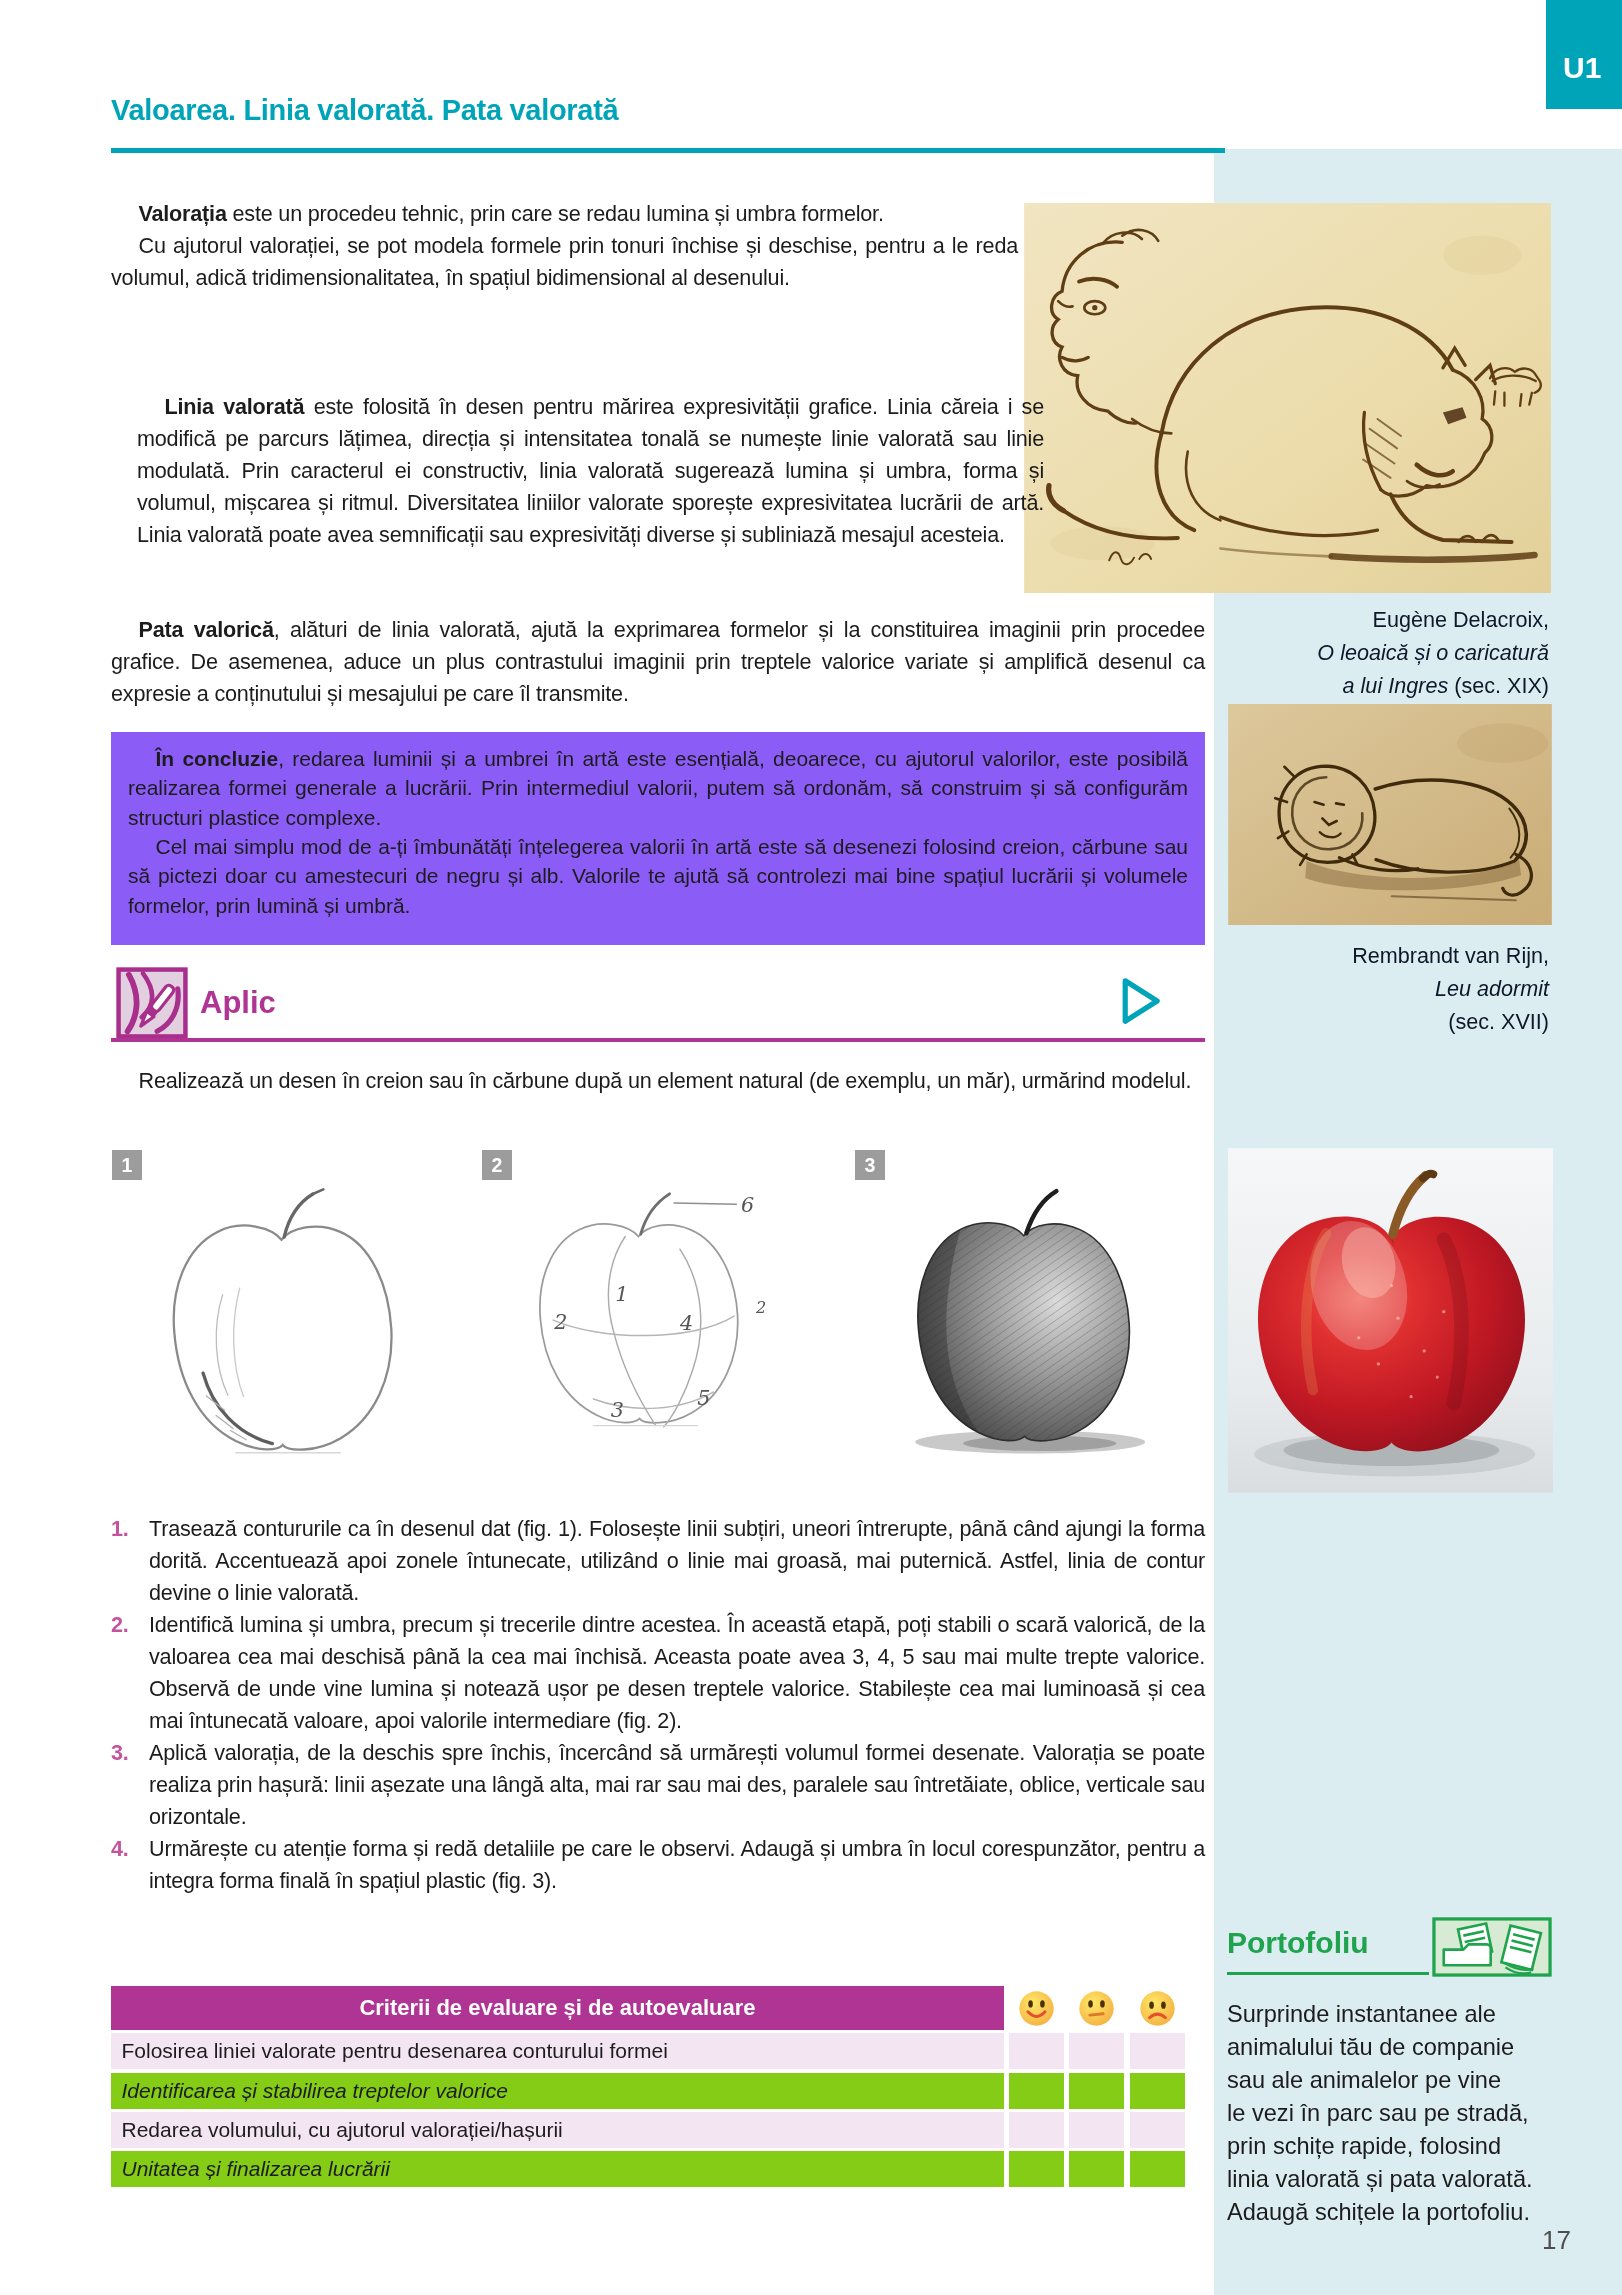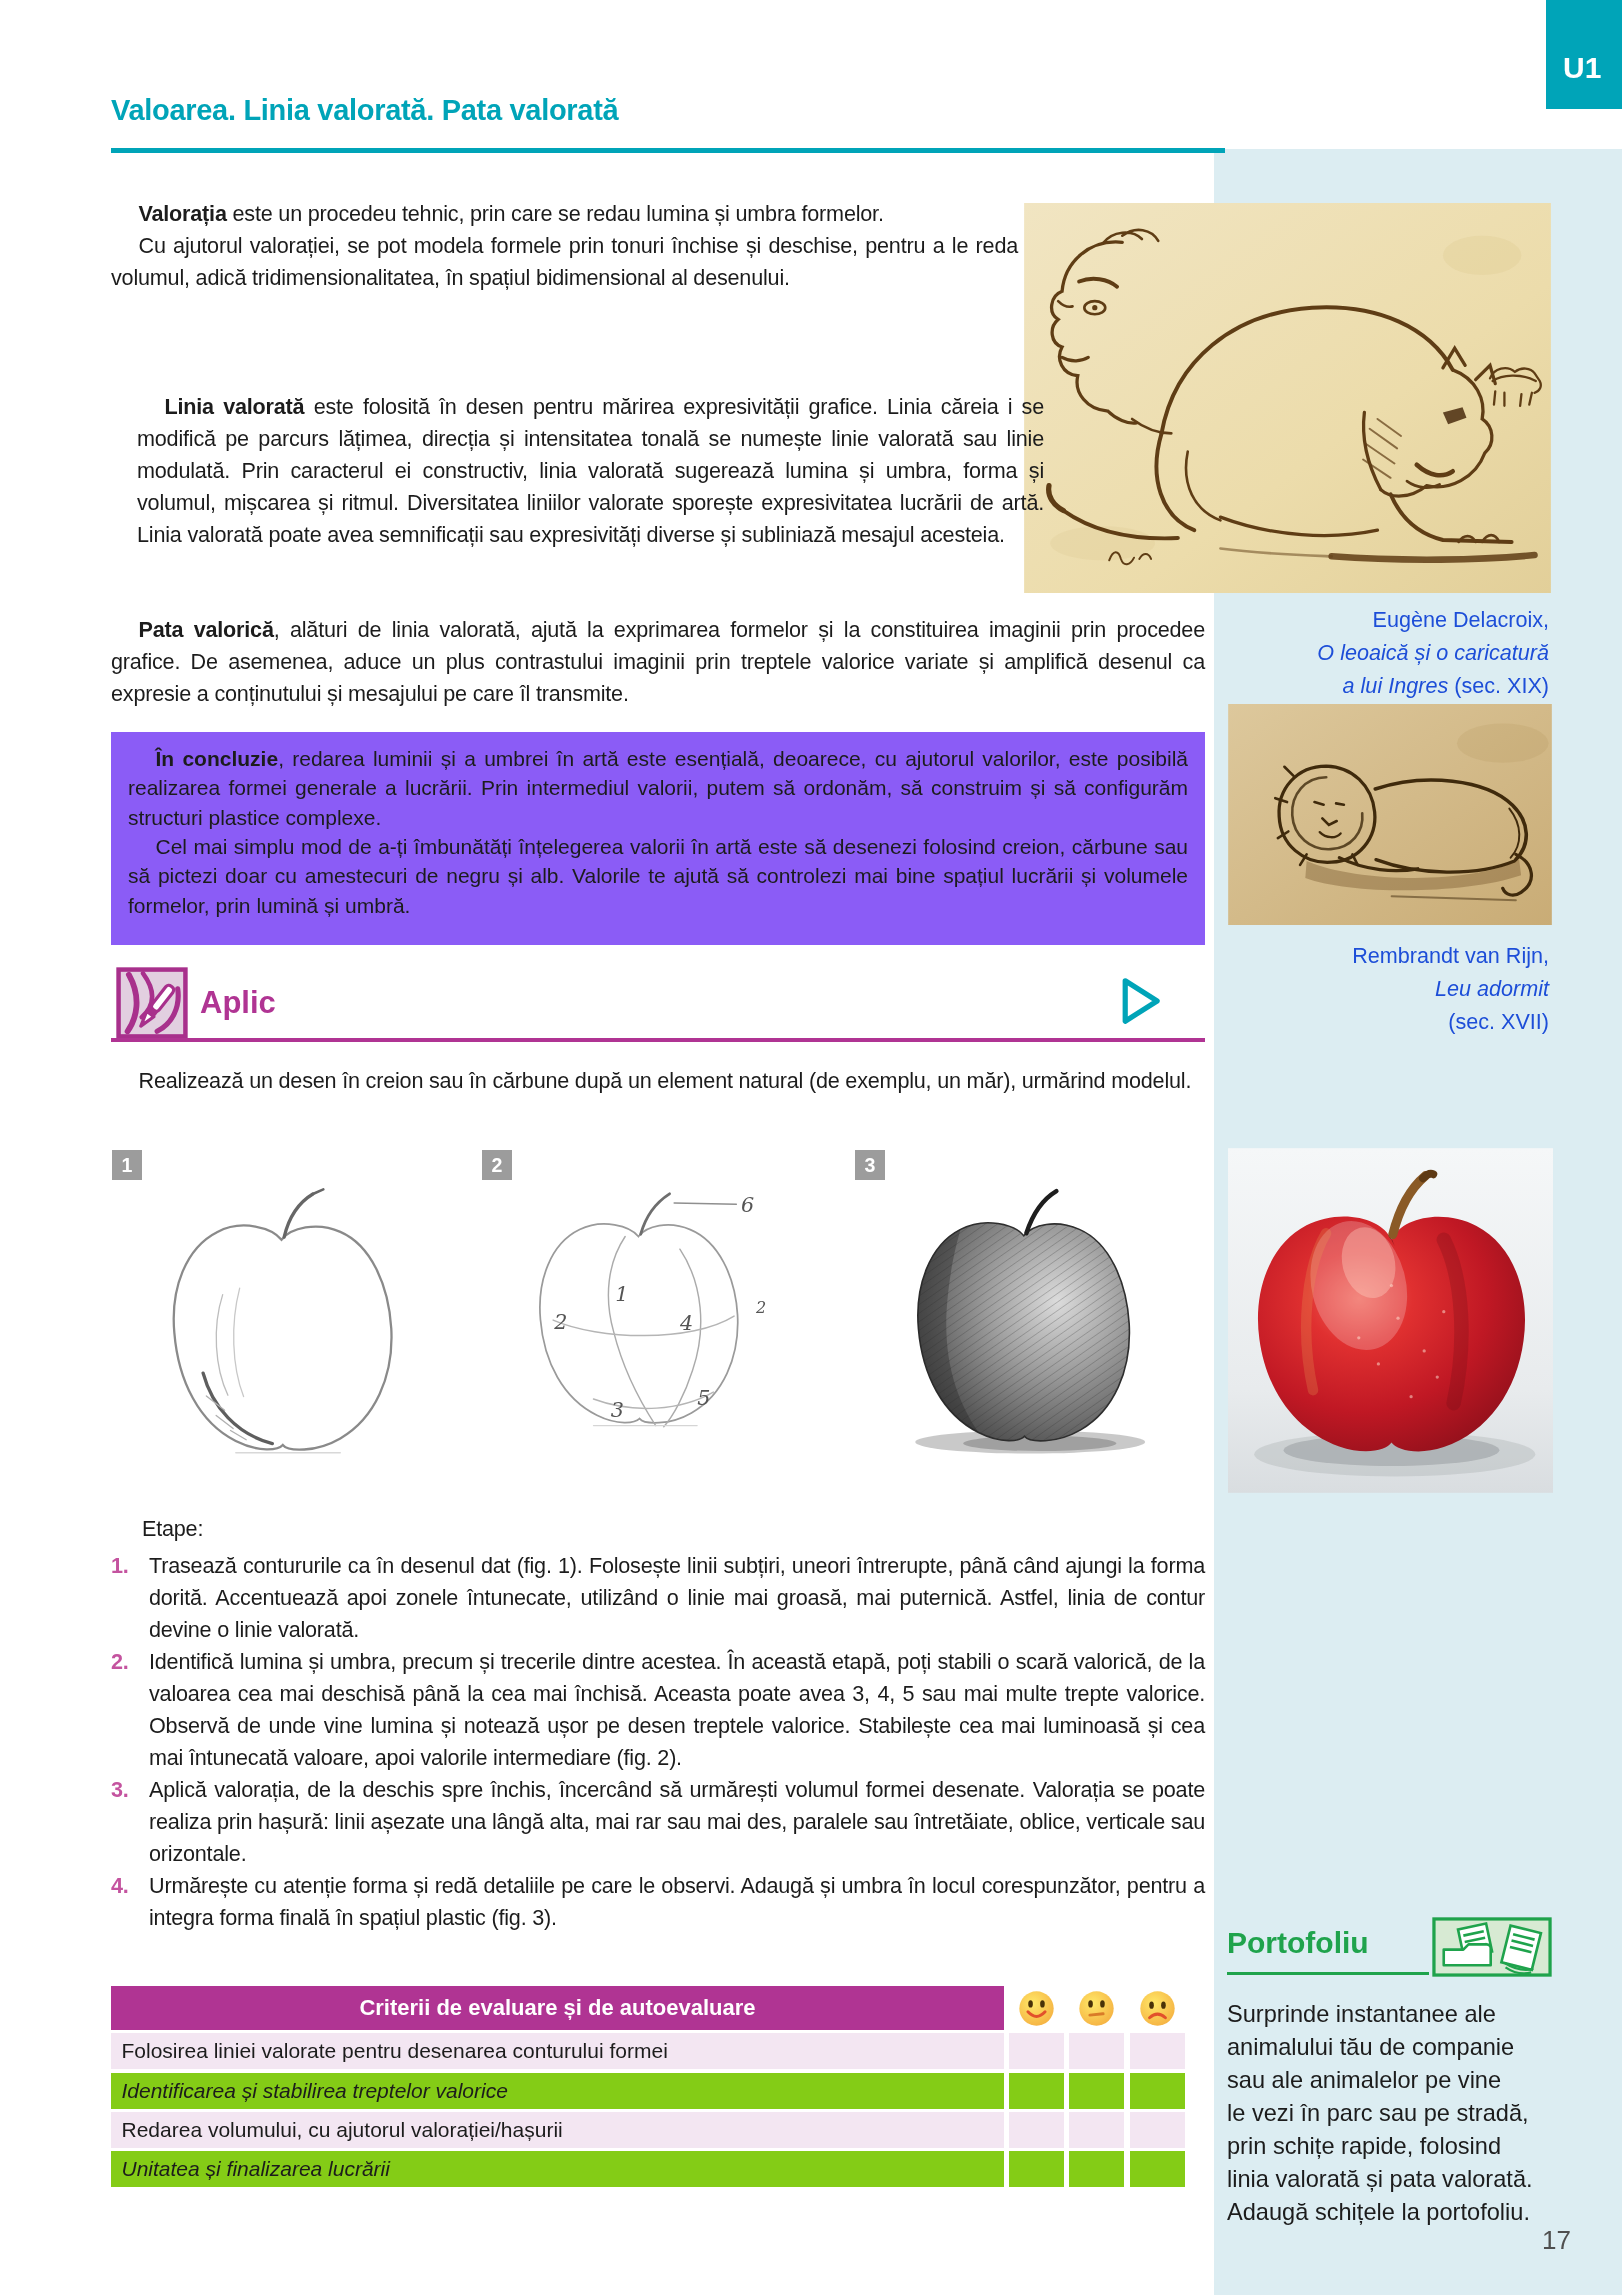--- a/index.html
+++ b/index.html
@@ -7,21 +7,21 @@
         font-family:"Liberation Sans",sans-serif;color:#1c1c1c;}
   .abs{position:absolute;}
   
   .unit-badge{left:1546px;top:0;width:77px;height:109px;background:#00a4b8;color:#fff;
     display:flex;align-items:flex-end;padding:0 0 23.6px 17px;box-sizing:border-box;
     font-size:30px;font-weight:bold;}
   .header-title{left:111px;top:86px;width:1047px;font-size:29px;font-weight:bold;color:#00a4b8;letter-spacing:-0.3px;margin-top:8px;}
   .header-rule{left:111px;top:148px;width:1114px;height:4.6px;background:#00a4b8;}
   
   .sidebar-bg{left:1214px;top:149px;width:409px;height:2146px;background:#dcedf2;}
-  .caption{color:#1d4ed8;font-size:21.6px;line-height:33px;text-align:right;}
+  .caption{color:#0f172a;font-size:21.6px;line-height:33px;text-align:right;}
   .cap-italic{font-style:italic;}
   .page-number{left:1492px;top:2225px;width:79px;text-align:right;font-size:26px;color:#4f4f4f;}
   
   .flow{font-size:21.6px;line-height:32px;letter-spacing:-0.2px;}
   .para{text-indent:27.5px;text-align:justify;}
   .lead{font-weight:bold;}
   .intro-a{left:111px;top:198px;width:907px;}
   .intro-b{left:111px;top:391px;width:907px;margin-left:26px;}
   .intro-c{left:111px;top:614px;width:1094px;}
   .conclusion{left:111px;top:732px;width:1094px;height:213px;background:#8b5cf6;
@@ -288,21 +288,20 @@
     </defs>
     <ellipse cx="235" cy="415" rx="180" ry="18" fill="#bcbcbc" opacity="0.8"></ellipse>
     <ellipse cx="250" cy="417" rx="120" ry="12" fill="#8f8f8f" opacity="0.7"></ellipse>
     <path id="ap3" d="M225,92 C211,74 164,62 126,82 C78,106 54,170 60,238 C66,310 98,372 154,400 C190,418 219,414 226,406 C234,416 276,418 314,396 C366,366 394,302 390,230 C386,162 358,102 312,82 C276,66 239,74 225,92 Z" fill="url(#g3)" stroke="#2e2e2e" stroke-width="2.5"></path>
     <path d="M225,92 C211,74 164,62 126,82 C78,106 54,170 60,238 C66,310 98,372 154,400 C190,418 219,414 226,406 C234,416 276,418 314,396 C366,366 394,302 390,230 C386,162 358,102 312,82 C276,66 239,74 225,92 Z" fill="url(#h3)"></path>
     <path d="M126,82 C78,106 54,170 60,238 C66,310 98,372 154,400 C120,350 100,290 104,210 C108,150 118,110 126,82 Z" fill="#222" opacity="0.35"></path>
     <path d="M229,88 C240,54 256,34 276,22" stroke="#1e1e1e" stroke-width="7" fill="none" stroke-linecap="round"></path>
   </svg>
 
   <div class="abs flow etape">
-    <div class="etape-h">Etape:</div>
     <div class="etape-item">
       <span class="etape-num">1.</span>
       <span>Trasează contururile ca în desenul dat (fig. 1). Folosește linii subțiri, uneori întrerupte, până când ajungi la forma dorită. Accentuează apoi zonele întunecate, utilizând o linie mai groasă, mai puternică. Astfel, linia de contur devine o linie valorată.</span>
     </div>
     <div class="etape-item">
       <span class="etape-num">2.</span>
       <span>Identifică lumina și umbra, precum și trecerile dintre acestea. În această etapă, poți stabili o scară valorică, de la valoarea cea mai deschisă până la cea mai închisă. Aceasta poate avea 3, 4, 5 sau mai multe trepte valorice. Observă de unde vine lumina și notează ușor pe desen treptele valorice. Stabilește cea mai luminoasă și cea mai întunecată valoare, apoi valorile intermediare (fig. 2).</span>
     </div>
     <div class="etape-item">
       <span class="etape-num">3.</span>

